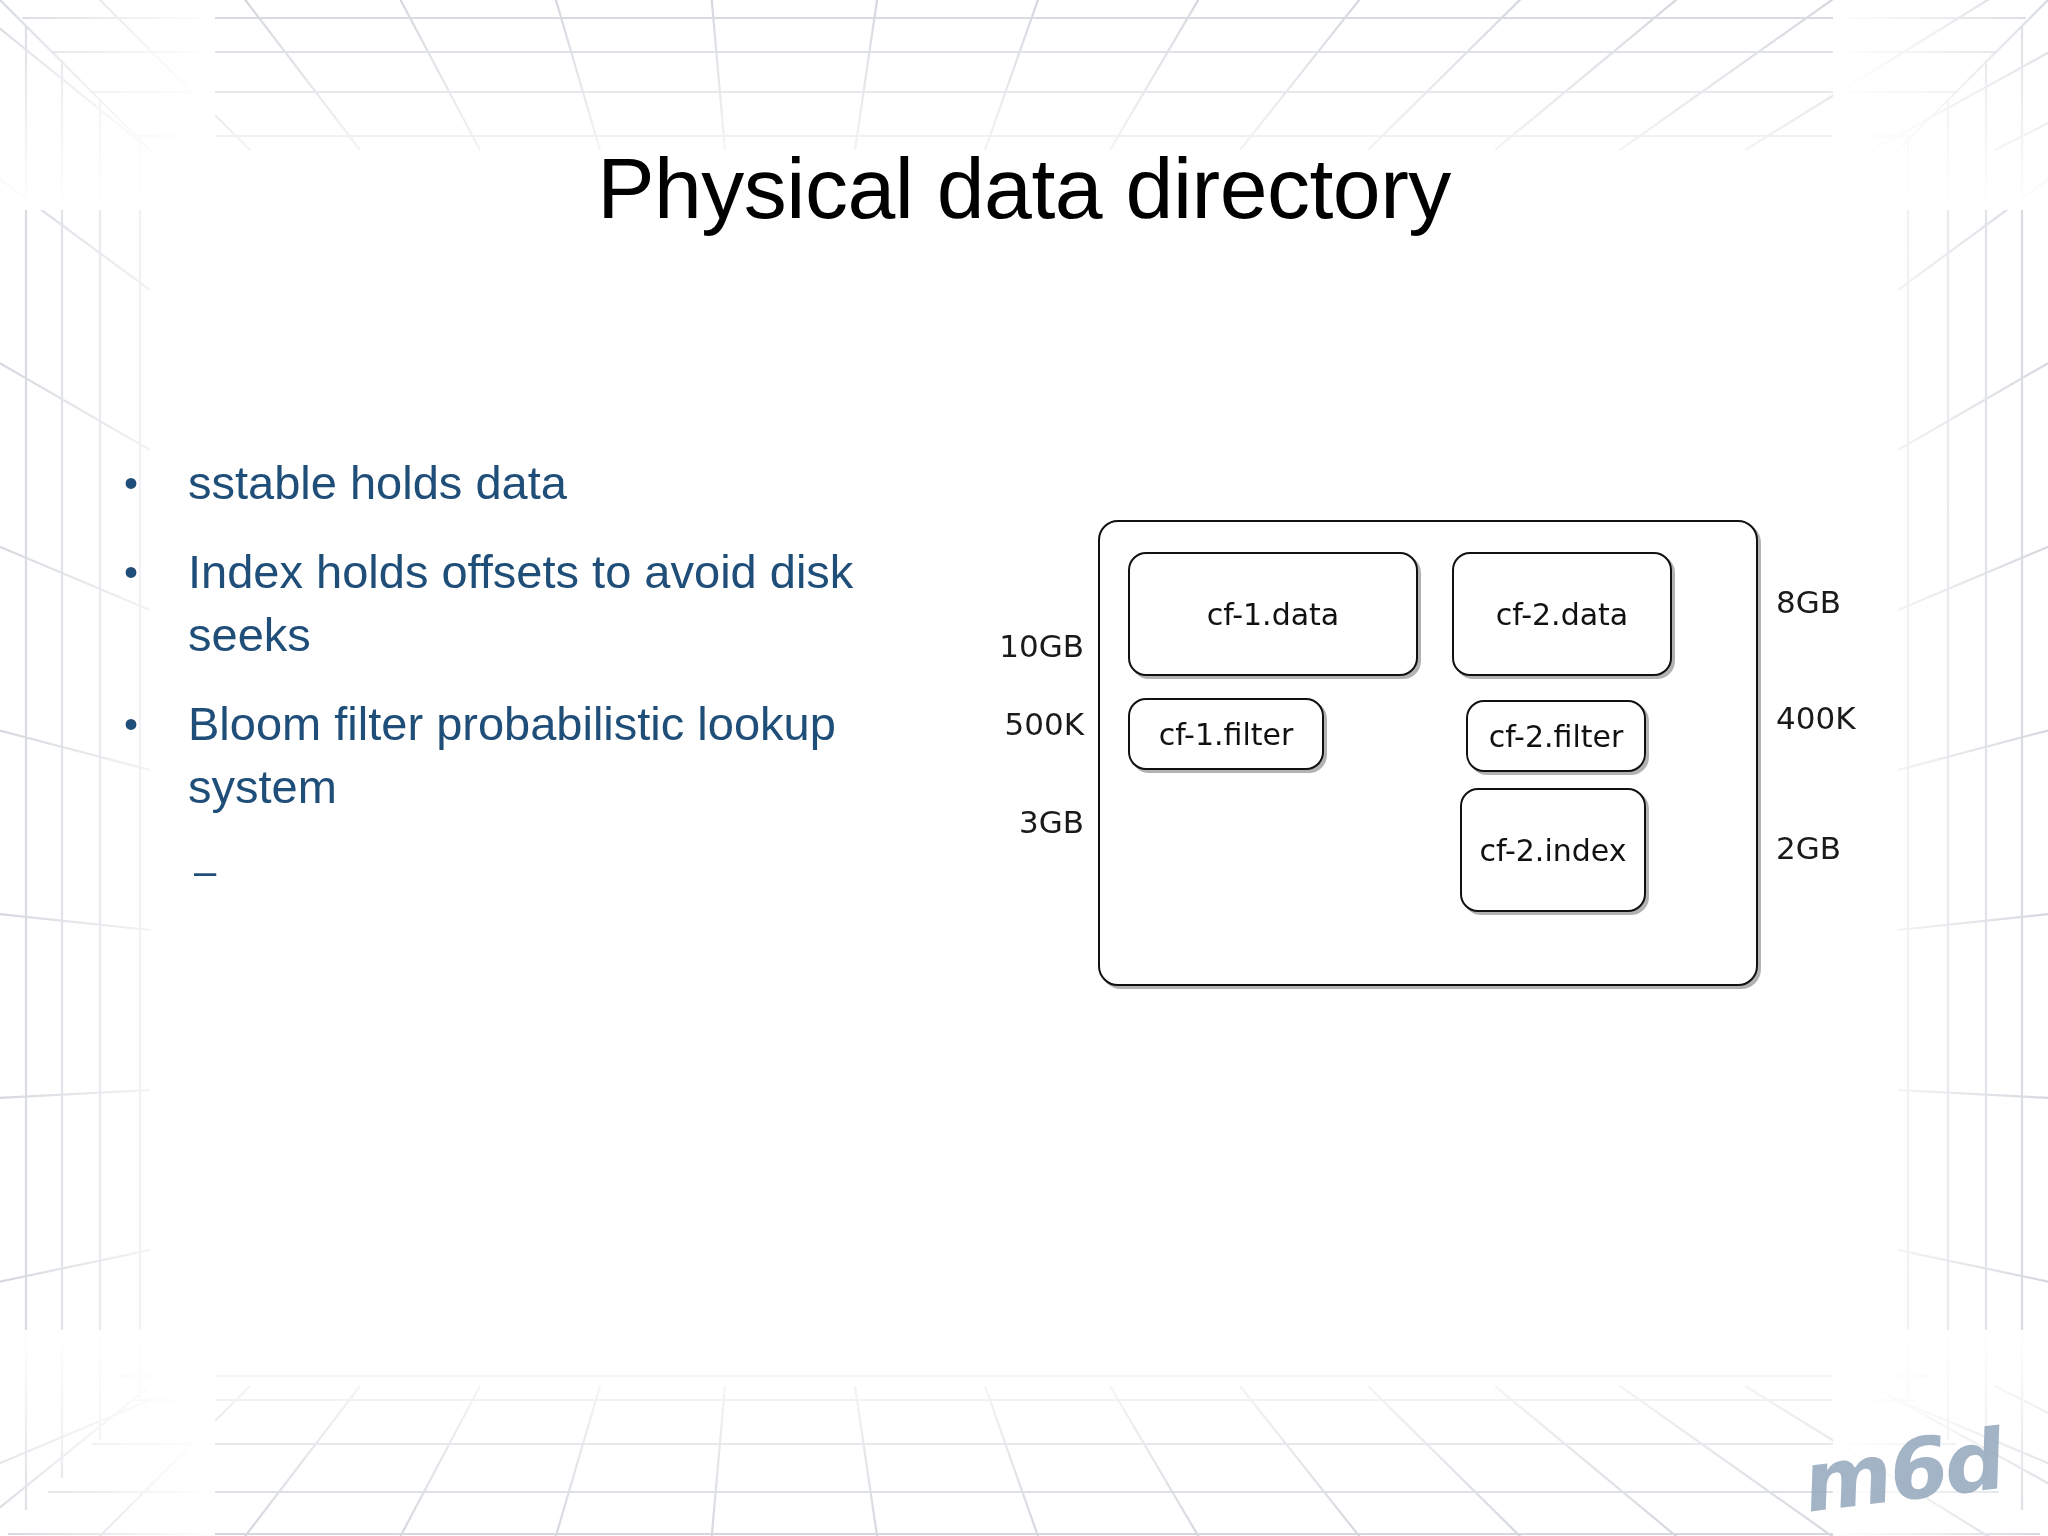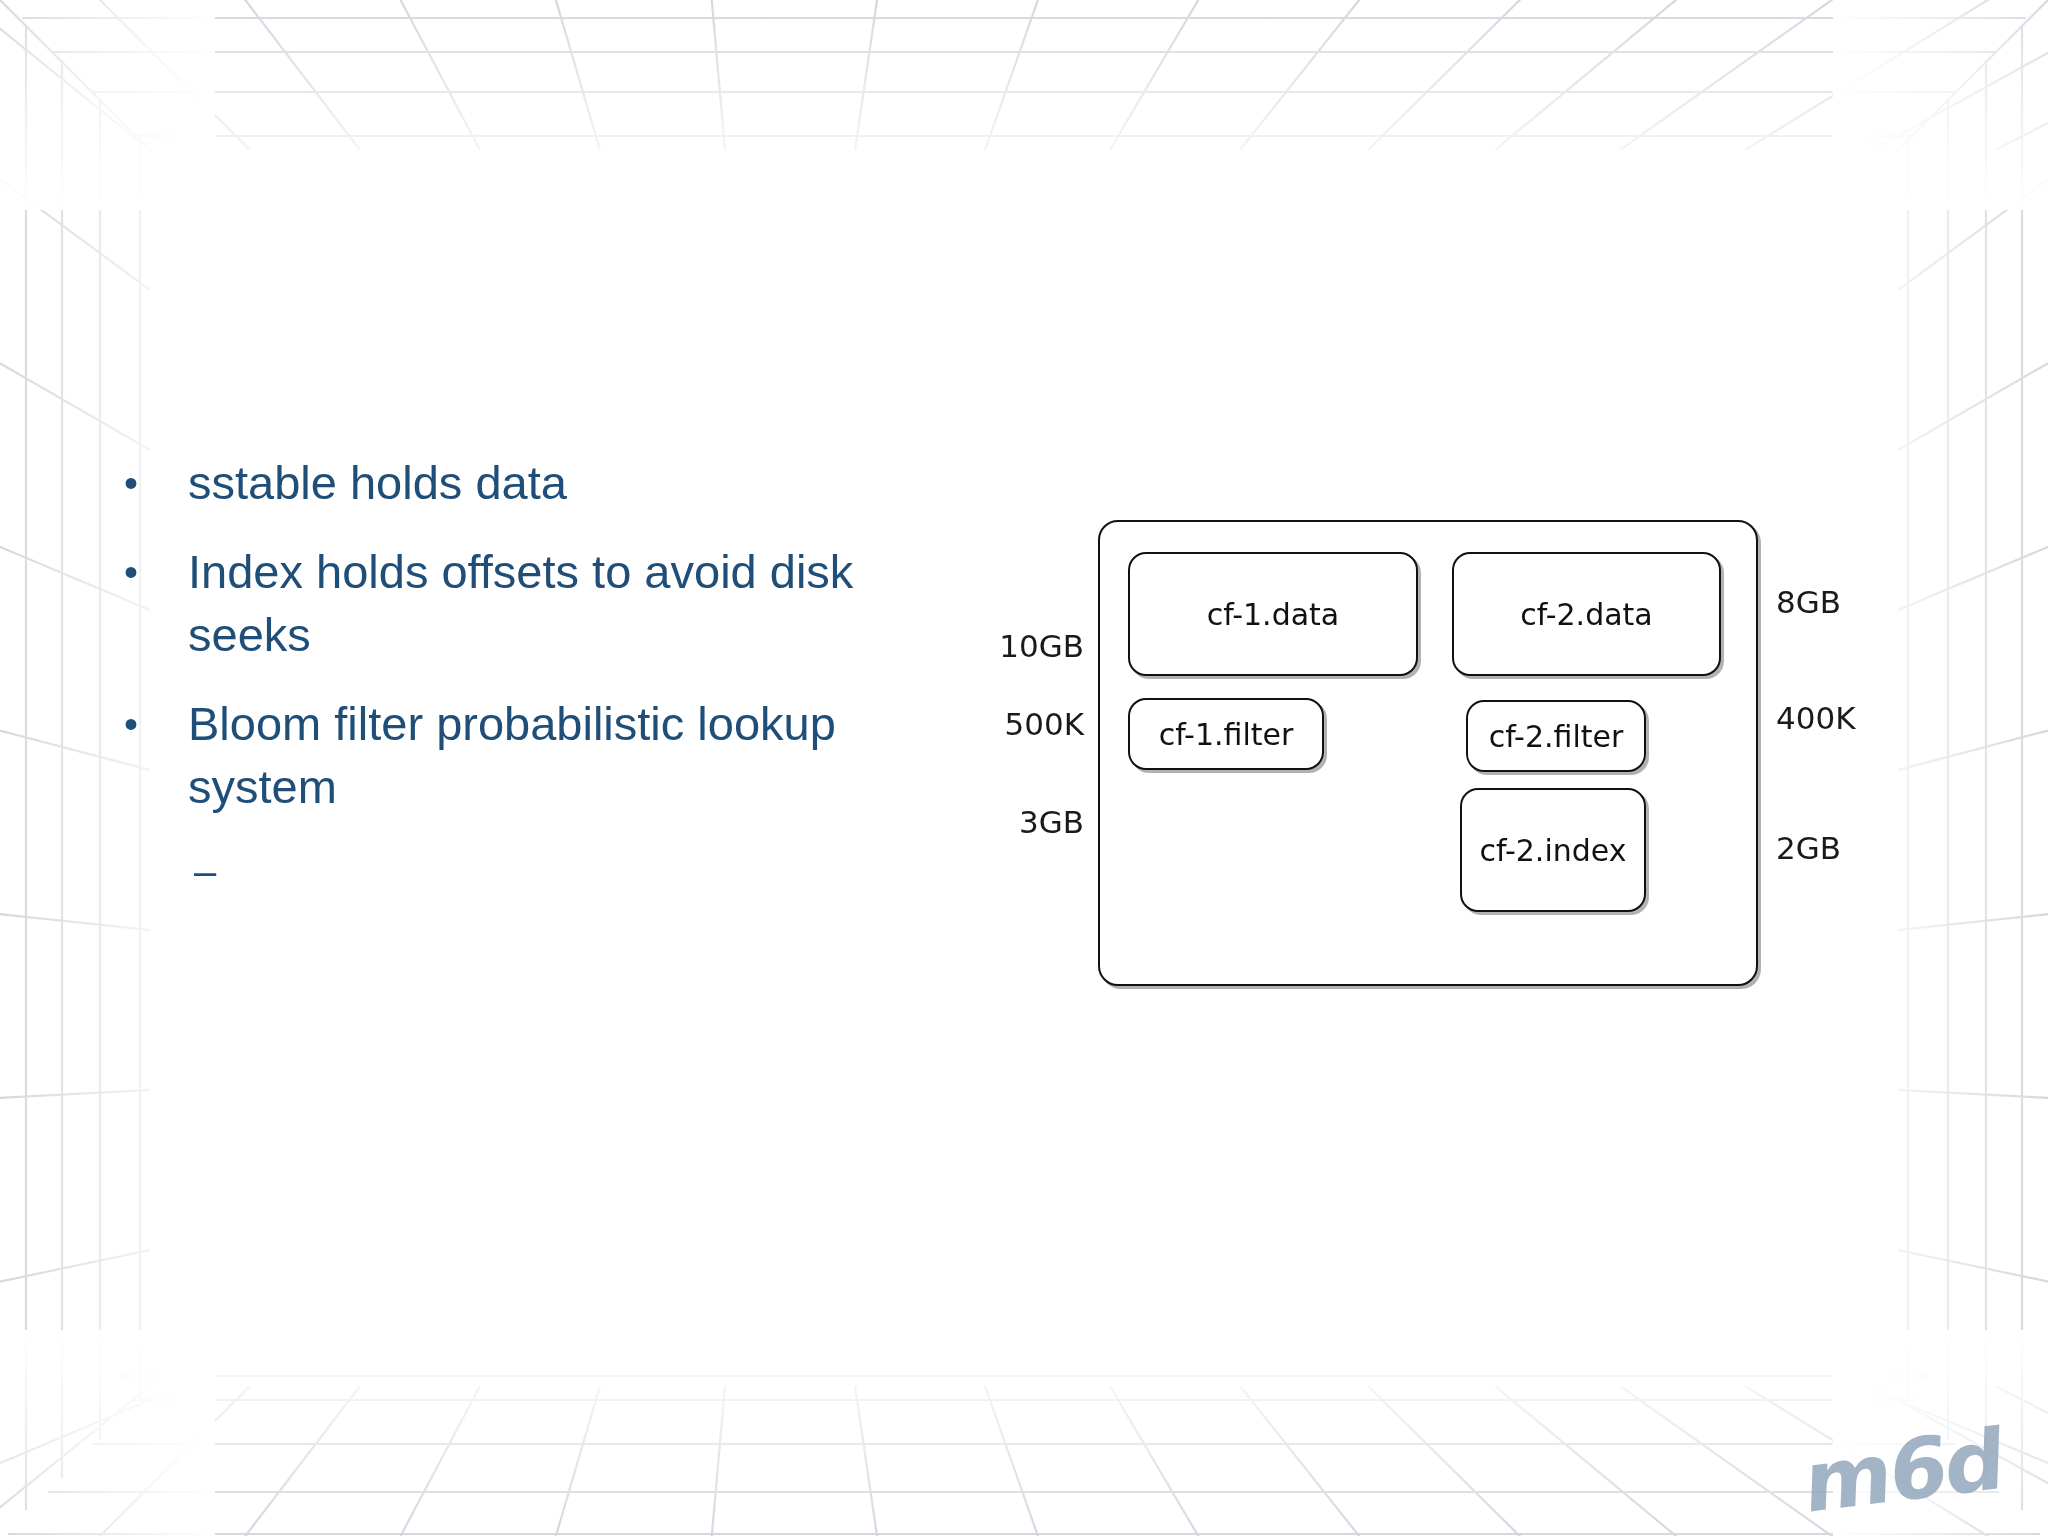--- a/index.html
+++ b/index.html
@@ -140,21 +140,21 @@
   
   .c1 { left: 28px; }
   
   .c2 { left: 352px; }
 
   .r-data  { top: 30px;  height: 124px; }
   .r-filter{ top: 172px; height: 72px;  }
   .r-index { top: 262px; height: 124px; }
 
   .c1.r-data   { width: 290px; }
-  .c2.r-data   { width: 269px; }
+  .c2.r-data   { width: 220px; }
   .c1.r-filter { width: 196px; top: 176px; }
   .c2.r-filter { width: 180px; top: 178px; left: 366px; }
   .c1.r-index  { width: 192px; top: 262px; }
   .c2.r-index  { width: 186px; top: 266px; left: 360px; }
 
   
   .size-label {
     position: absolute;
     font-size: 31px;
     color: #1a1a1a;
@@ -297,20 +297,21 @@
         <path d="M 2088 1670 L 1898 1560"></path>
       </g>
 
       <rect x="0" y="0" width="2048" height="210" fill="url(#fadeTop)"></rect>
       <rect x="0" y="1330" width="2048" height="206" fill="url(#fadeBottom)"></rect>
       <rect x="0" y="0" width="215" height="1536" fill="url(#fadeLeft)"></rect>
       <rect x="1833" y="0" width="215" height="1536" fill="url(#fadeRight)"></rect>
     </svg>
   </div>
 
+  <div id="title">Physical data directory</div>
 
   <div id="bullets">
 
     <div class="bullet">
       <span class="marker">•</span>
       <span class="btext">sstable holds data</span>
     </div>
 
     <div class="bullet">
       <span class="marker">•</span>

